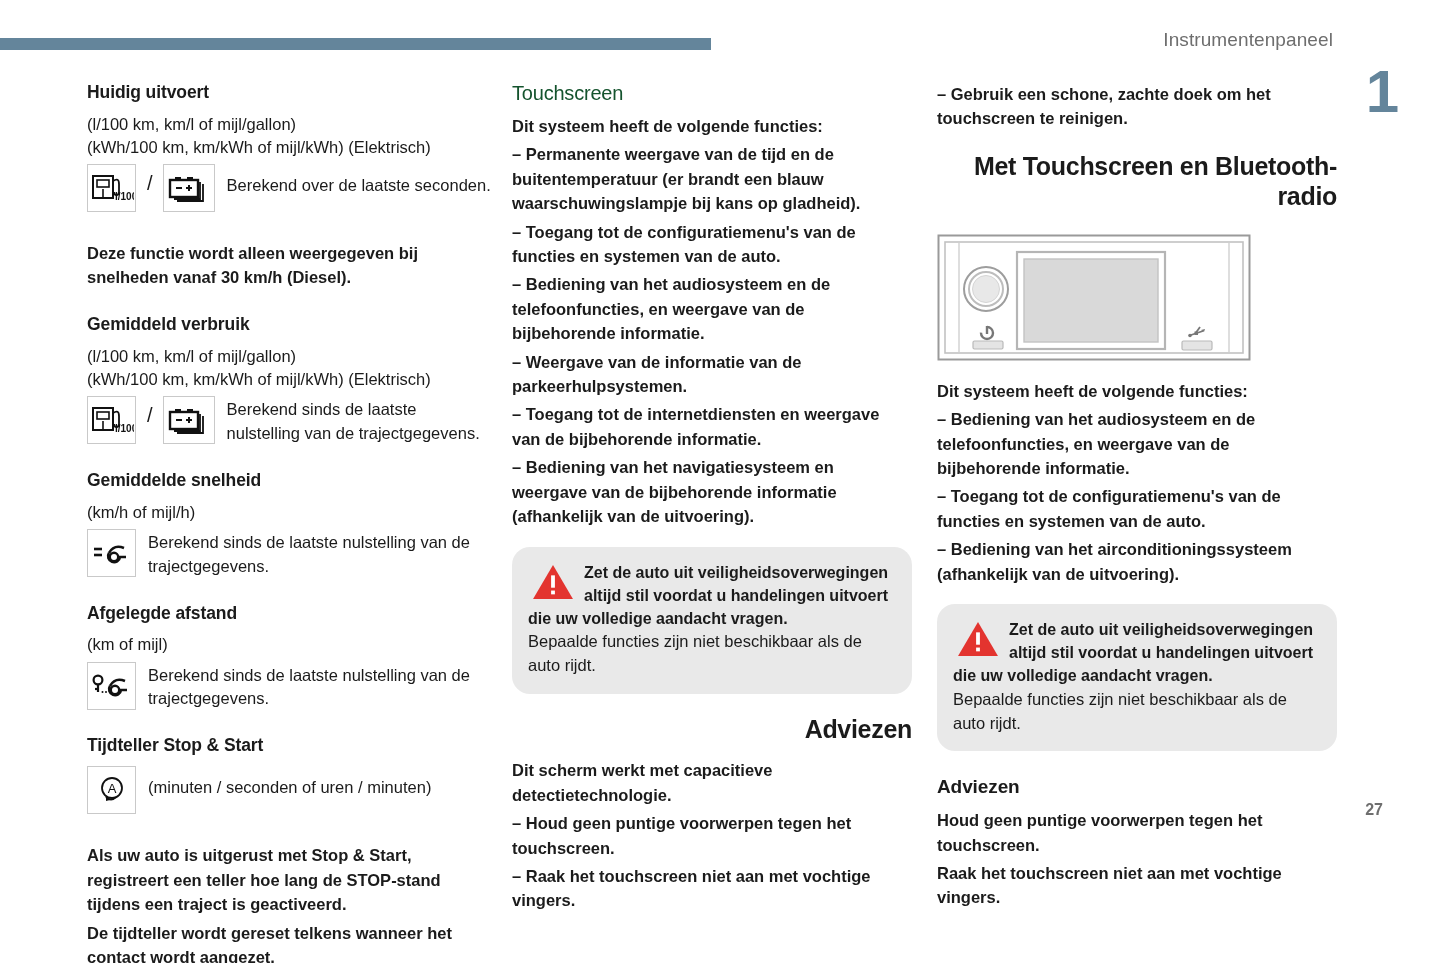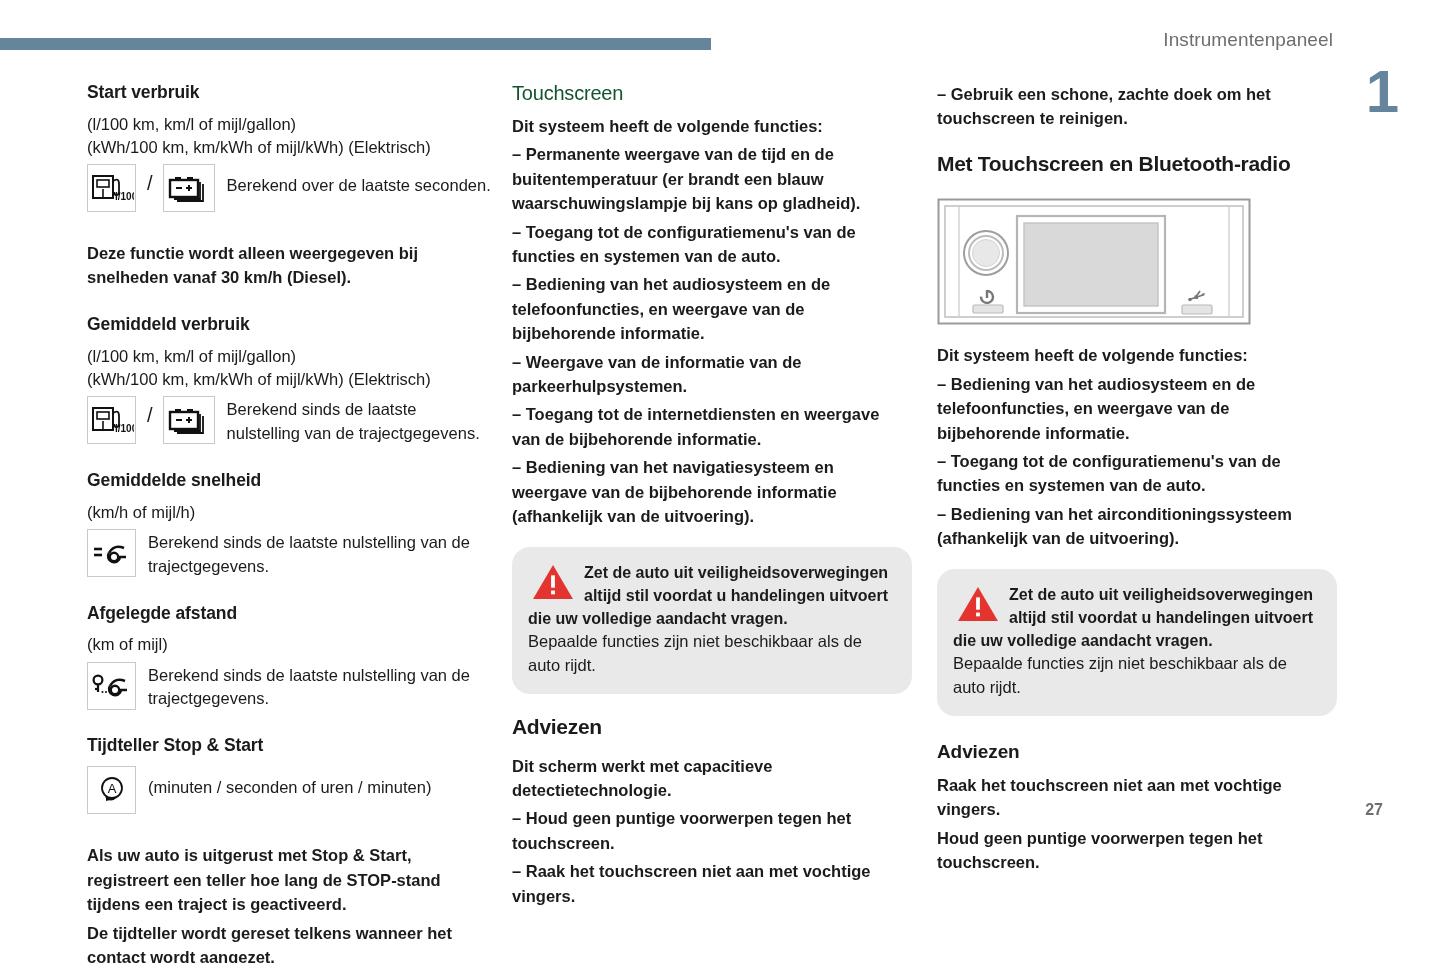--- a/index.html
+++ b/index.html
@@ -62,25 +62,26 @@
   h2.sec.spaced { margin-top: 24px; }
   h1.big {
     font-size: 20px;
     font-weight: normal;
     color: #14532d;
     margin: 0 0 10px 0;
     line-height: 1.1;
     letter-spacing: -0.2px;
   }
   h2.bigbold {
-    font-size: 21px;
+    font-size: 25px;
     font-weight: bold;
     margin: 20px 0 14px 0;
     line-height: 1.22;
     letter-spacing: -0.3px;
+    text-align: right;
   }
   p.body {
     font-size: 16.5px;
     line-height: 1.48;
     margin: 0 0 4px 0;
     font-weight: bold;
   }
   p.body.gap { margin-top: 29px; }
   .units { font-size: 16.5px; line-height: 1.4; margin: 0; }
 
@@ -152,21 +153,21 @@
 
 <div class="page">
 
   <div class="header-bar"></div>
   <div class="header-title">Instrumentenpaneel</div>
   <div class="chapter-num">1</div>
   <div class="page-num">27</div>
 
   <div class="col col-1">
 
-    <h2 class="sec">Start verbruik</h2>
+    <h2 class="sec">Huidig uitvoert</h2>
     <p class="units">(l/100 km, km/l of mijl/gallon)</p>
     <p class="units">(kWh/100 km, km/kWh of mijl/kWh) (Elektrisch)</p>
 
     <div class="icon-row">
       <div class="icon-box">
         <svg width="44" height="32" viewBox="0 0 44 32">
           <rect x="3" y="4" width="20" height="22" fill="none" stroke="#111" stroke-width="2"></rect>
           <rect x="7" y="8" width="12" height="7" fill="none" stroke="#111" stroke-width="1.6"></rect>
           <line x1="13" y1="17" x2="13" y2="26" stroke="#111" stroke-width="1.6"></line>
           <path d="M23 9 q6 -4 6 3 v8 q0 3 -2.5 3 t-2.5 -3" fill="none" stroke="#111" stroke-width="1.8"></path>
@@ -339,17 +340,17 @@
       <svg class="warn-tri" viewBox="0 0 44 40">
         <path d="M22 2 L43 38 L1 38 Z" fill="#e3342f"></path>
         <rect x="20" y="13" width="4" height="13" fill="#ffffff"></rect>
         <rect x="20" y="29" width="4" height="4" fill="#ffffff"></rect>
       </svg>
       <p class="warn-first">Zet de auto uit veiligheidsoverwegingen altijd stil voordat u handelingen uitvoert die uw volledige aandacht vragen.</p>
       <p class="warn-rest">Bepaalde functies zijn niet beschikbaar als de auto rijdt.</p>
     </div>
 
     <h2 class="sec" style="margin-top:24px;font-size:19px;">Adviezen</h2>
+    <p class="body">Houd geen puntige voorwerpen tegen het touchscreen.</p>
     <p class="body">Raak het touchscreen niet aan met vochtige vingers.</p>
-    <p class="body">Houd geen puntige voorwerpen tegen het touchscreen.</p>
   </div>
 
 </div>
 
 </body></html>

